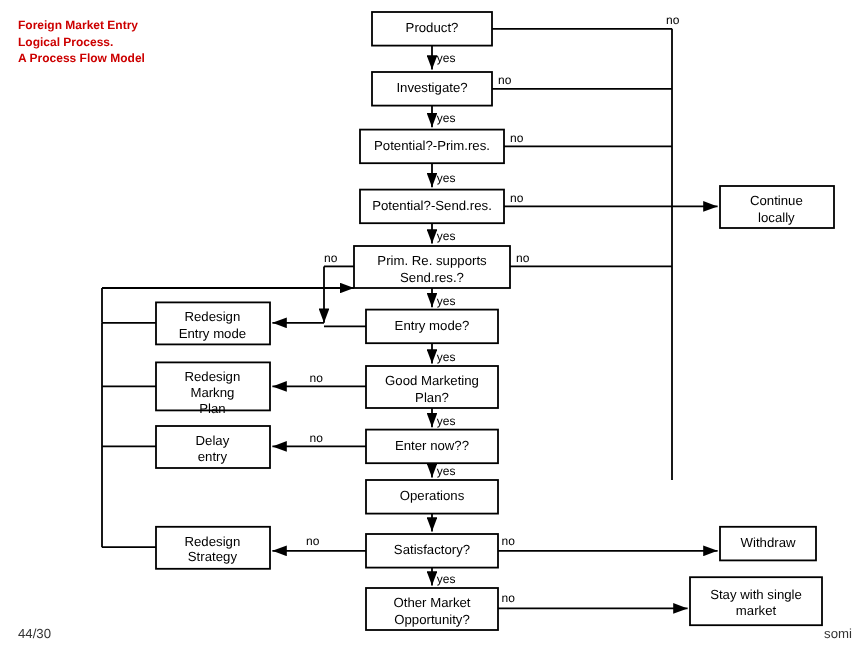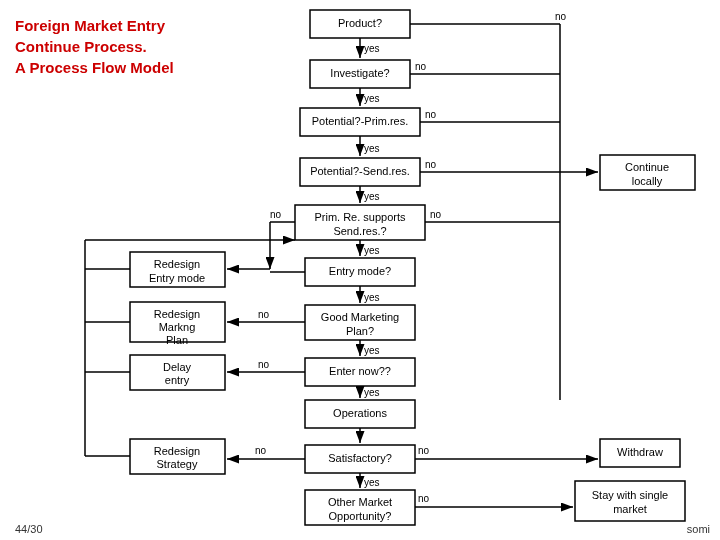--- a/index.html
+++ b/index.html
@@ -9,21 +9,21 @@
       background: #fff;
       font-family: Arial, sans-serif;
       font-size: 11px;
       overflow: hidden;
       position: relative;
     }
     .title {
       position: absolute;
       top: 15px;
       left: 15px;
-      font-size: 15px;
+      font-size: 10px;
       font-weight: bold;
       color: #cc0000;
       line-height: 1.4;
     }
     .slide-number {
       position: absolute;
       bottom: 5px;
       left: 15px;
       font-size: 11px;
       color: #333;
@@ -72,21 +72,21 @@
       stroke: black;
       stroke-width: 1.5;
       fill: none;
     }
   </style>
 </head>
 <body>
 
 <div class="title">
   <span>Foreign Market Entry</span><br>
-  <span>Continue Process.</span><br>
+  <span>Logical Process.</span><br>
   <span>A Process Flow Model</span>
 </div>
 
 <svg class="flowchart-container">
   <defs>
     <marker id="arrowhead" markerWidth="8" markerHeight="6" refX="8" refY="3" orient="auto">
       <polygon points="0 0, 8 3, 0 6" fill="black"></polygon>
     </marker>
     <marker id="arrowhead-white" markerWidth="8" markerHeight="6" refX="8" refY="3" orient="auto">
       <polygon points="0 0, 8 3, 0 6" fill="black"></polygon>

